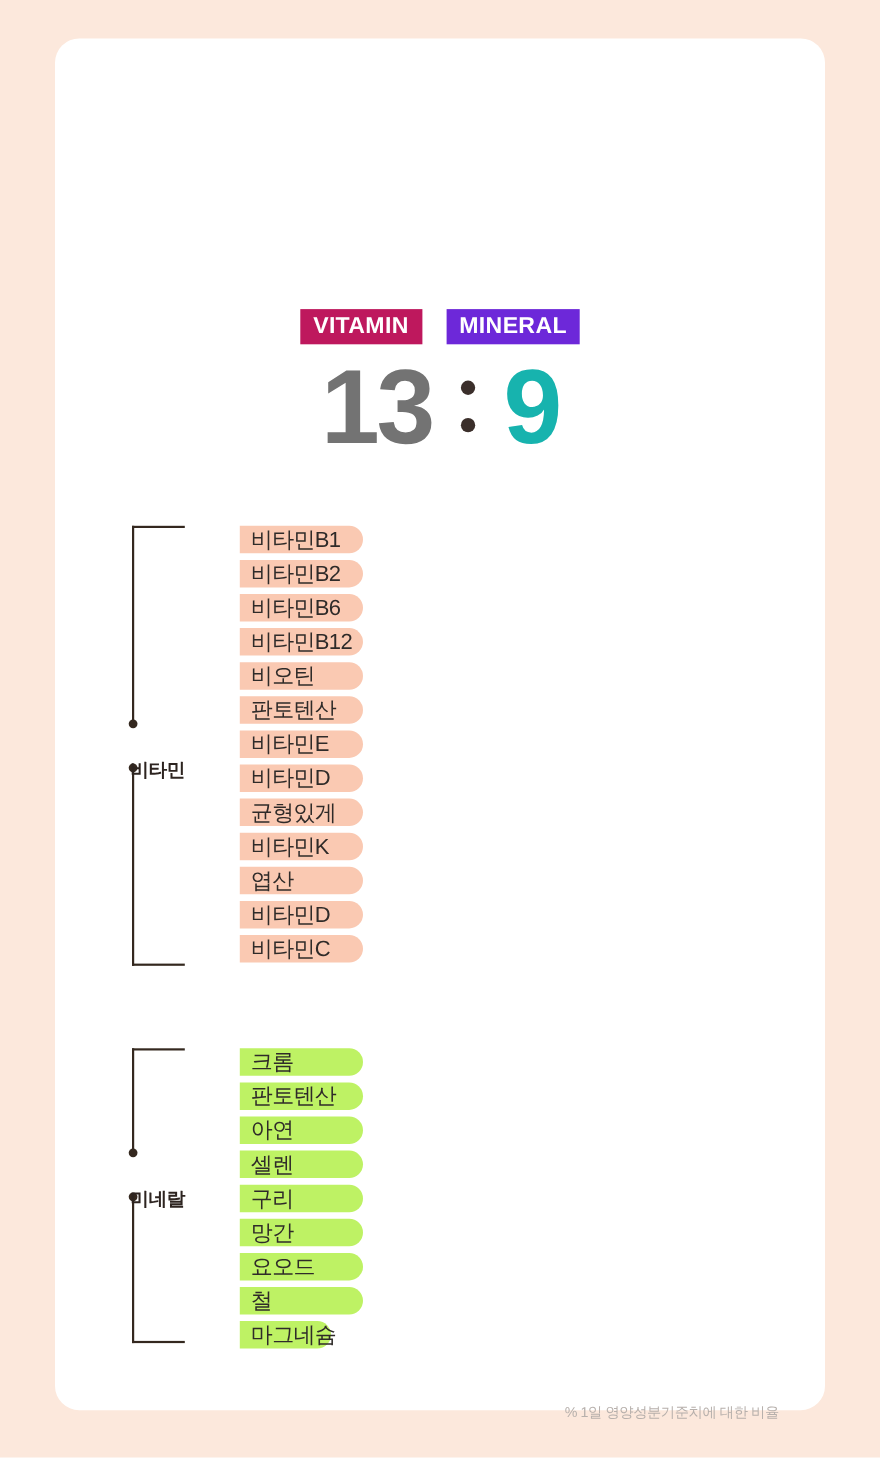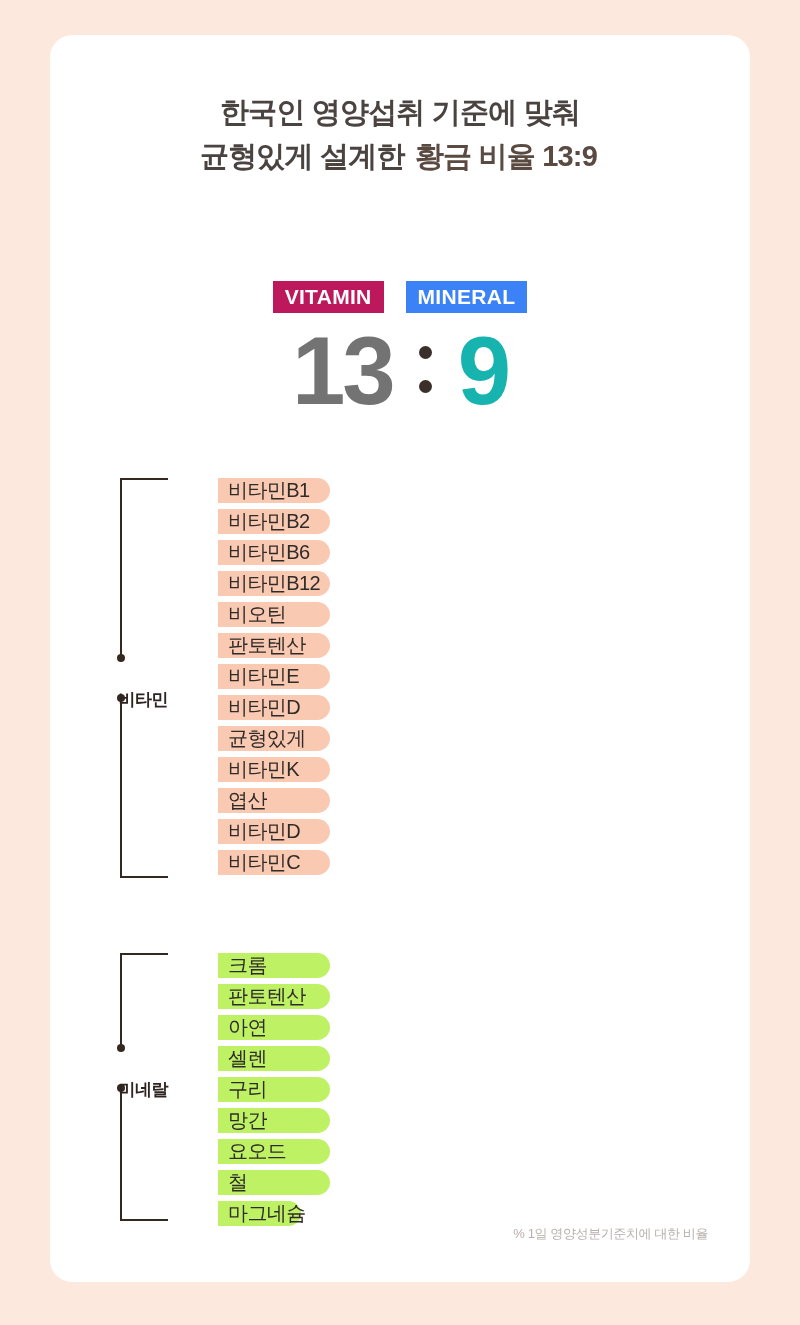--- a/index.html
+++ b/index.html
@@ -72,21 +72,21 @@
   .badge {
     font-size: 21px;
     font-weight: 800;
     color: #ffffff;
     letter-spacing: 0.3px;
     padding: 5px 12px 6px 12px;
     line-height: 1;
     white-space: nowrap;
   }
   #badge-vitamin { background: #be185d; }
-  #badge-mineral { background: #3b82f6; }
+  #badge-mineral { background: #6d28d9; }
   #badge-gap { width: 22px; }
 
   #ratio-row {
     position: absolute;
     top: 288px;
     left: 0;
     width: 700px;
     display: flex;
     justify-content: center;
     align-items: center;
@@ -178,36 +178,32 @@
     white-space: nowrap;
   }
   .pill.vit { background: #fac9b2; width: 112px; }
   .pill.min { background: #bef264; width: 112px; }
   .pill.narrow { width: 83px; }
 
   
   #footnote {
     position: absolute;
     right: 42px;
-    top: 1190px;
+    top: 1240px;
     font-size: 13px;
     color: #b7b0ac;
     letter-spacing: -0.4px;
     white-space: nowrap;
   }
 </style>
 </head>
 <body>
 
 <div id="card">
 
-  <div id="title-block">
-    <div class="title-line">한국인 영양섭취 기준에 맞춰</div>
-    <div class="title-line"><span>균형있게 설계한 </span><span class="title-hl"><span>황금 비율 13:9</span></span></div>
-  </div>
 
   <div id="badge-row">
     <div class="badge" id="badge-vitamin">VITAMIN</div>
     <div id="badge-gap"></div>
     <div class="badge" id="badge-mineral">MINERAL</div>
   </div>
 
   <div id="ratio-row">
     <div class="ratio-num" id="ratio-vitamin">13</div>
     <div id="ratio-colon">

